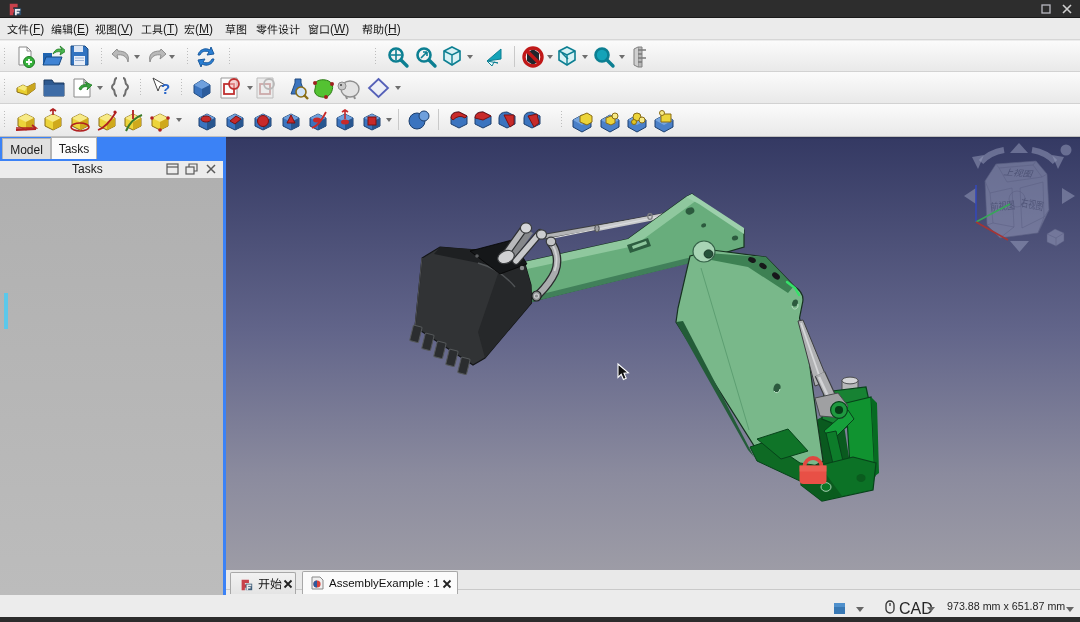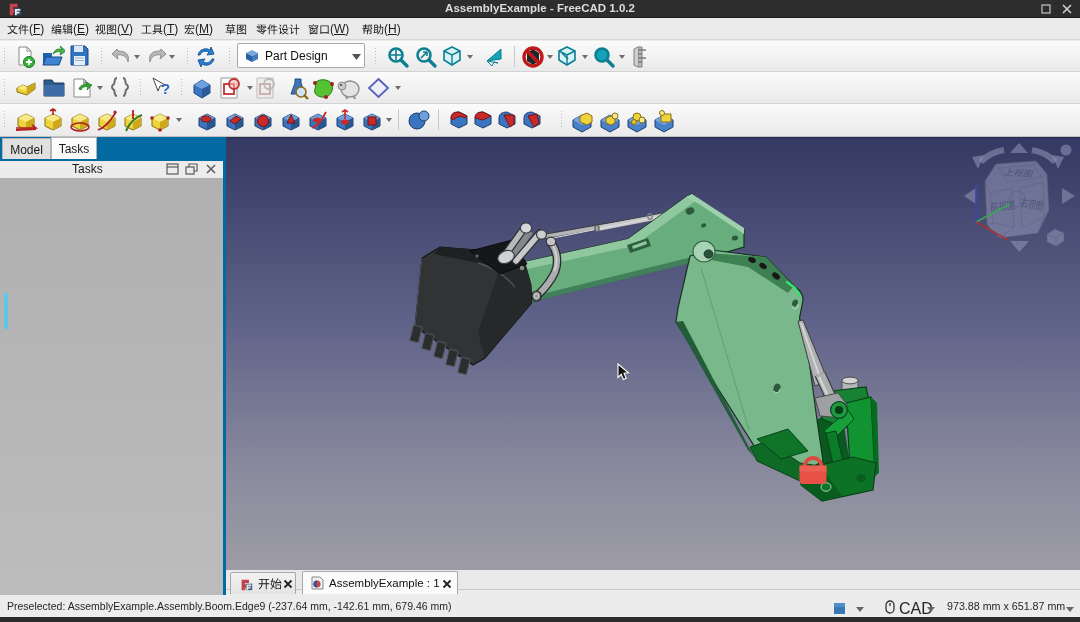--- a/index.html
+++ b/index.html
@@ -10,40 +10,39 @@
 .mi{position:absolute;top:4px;font-size:12px;color:#1c1c1c}
 .tb{position:absolute;left:0;width:1080px;background:linear-gradient(#fbfbfb,#e9e9e9)}
 #tb1{top:41px;height:31px;border-bottom:1px solid #d2d2d2}
 #tb2{top:72px;height:32px;border-bottom:1px solid #d2d2d2}
 #tb3{top:104px;height:33px;border-bottom:1px solid #bfbfbf}
 .ic{position:absolute;top:4px}
 .sep{position:absolute;top:5px;width:1px;height:21px;background:#c9c9c9}
 .handle{position:absolute;top:6px;width:4px;height:19px;
  background-image:radial-gradient(circle,#bdbdbd 34%,transparent 36%);background-size:3px 3px}
 .dd{position:absolute;top:14px;width:0;height:0;border-left:3px solid transparent;border-right:3px solid transparent;border-top:4px solid #6e6e6e}
-#leftpanel{position:absolute;left:0;top:137px;width:226px;height:458px;background:#0369a1}
+#leftpanel{position:absolute;left:0;top:137px;width:226px;height:458px;background:#3b82f6}
 .lptab{position:absolute;top:0;height:22px;font-size:12px;color:#1a1a1a;text-align:center;line-height:22px}
 #tabModel{left:2px;width:49px;background:#e0e0e0;border:1px solid #b4b4b4;border-bottom:none;top:1px;height:21px}
 #tabTasks{left:51px;width:46px;background:#fbfbfb;border:1px solid #b4b4b4;border-bottom:none}
 #lphead{position:absolute;left:0;top:24px;width:223px;height:17px;background:#ececec}
 #lpcontent{position:absolute;left:0;top:41px;width:223px;height:417px;background:linear-gradient(#b0b0b0,#bcbcbc)}
 #cyanbar{position:absolute;left:4px;top:156px;width:4px;height:36px;background:#5bc8ea}
 #tabbarB{position:absolute;left:226px;top:570px;width:854px;height:20px;background:#e9e9e9;border-bottom:1px solid #c9c9c9}
 .btab{position:absolute;top:2px;height:22px;font-size:12px;color:#1a1a1a;border:1px solid #a8a8a8;border-bottom:none;border-radius:2px 2px 0 0}
 #statusbar{position:absolute;left:0;top:595px;width:1080px;height:22px;background:#ececec;font-size:10.5px;color:#262626}
 #bottomstrip{position:absolute;left:0;top:617px;width:1080px;height:5px;background:#2c2c2c}
 </style></head><body>
 <div id="win">
 <div id="titlebar">
       <svg class="abs" style="left:8px;top:2px" width="14" height="14" viewBox="0 0 16 16">
 <path d="M2 2h9v4H6v2h4v4H6v3H2z" fill="#c8414b"></path>
         <path d="M7 7h8v8H7z" fill="#2c4f6e" opacity="0.9"></path>
 <path d="M8 8h6v2H10v1h3v2h-3v2H8z" fill="#e8e8ea"></path>
       </svg>
-<div id="title">AssemblyExample - FreeCAD 1.0.2</div>
 <svg class="abs" style="left:1040px;top:4px" width="12" height="11" viewBox="0 0 12 11">
         <rect x="2" y="1" width="8" height="8" fill="none" stroke="#b8b8c0" stroke-width="1.3"></rect>
       </svg>
 <svg class="abs" style="left:1061px;top:3px" width="12" height="12" viewBox="0 0 12 12">
         <path d="M2 2L10 10M10 2L2 10" stroke="#cfcfcf" stroke-width="1.6"></path>
       </svg>
 </div>
     <div id="menubar">
       <div class="mi" style="left:7px"><svg style="vertical-align:-2.0px" width="22" height="11" viewBox="0 0 22 11" fill="#1a1a1a">
           <path transform="translate(0,9.5) scale(0.0110,-0.0110)" d="M423 823C453 774 485 707 497 666L580 693C566 734 531 799 501 847ZM50 664V590H206C265 438 344 307 447 200C337 108 202 40 36 -7C51 -25 75 -60 83 -78C250 -24 389 48 502 146C615 46 751 -28 915 -73C928 -52 950 -20 967 -4C807 36 671 107 560 201C661 304 738 432 796 590H954V664ZM504 253C410 348 336 462 284 590H711C661 455 592 344 504 253Z"></path>
@@ -110,31 +109,20 @@
       <svg class="ic" style="left:145px" width="23" height="22" viewBox="0 0 23 22">
         <path d="M16 4l5 5-6 5 1-4c-5-1-10 1-11 7-2-8 3-11 10-11z" fill="#b9b9b9" stroke="#8e8e8e"></path>
       </svg>
       <div class="dd" style="left:169px"></div>
       <div class="handle" style="left:186px"></div>
       <svg class="ic" style="left:194px" width="24" height="24" viewBox="0 0 24 24">
         <path d="M4 10c1-5 7-8 12-5l1-3 3 7-7 1 2-3c-4-2-8 0-9 3z" fill="#2a7fd4" stroke="#1a5a9e"></path>
         <path d="M20 14c-1 5-7 8-12 5l-1 3-3-7 7-1-2 3c4 2 8 0 9-3z" fill="#2a7fd4" stroke="#1a5a9e"></path>
       </svg>
       <div class="handle" style="left:228px"></div>
-      <div class="abs" style="left:237px;top:2px;width:128px;height:25px;background:#fefefe;border:1px solid #a8a8a8;border-radius:2px">
-        <svg class="abs" style="left:6px;top:4px" width="16" height="16" viewBox="0 0 16 16">
-          <path d="M2 5l6-3 6 3-6 3z" fill="#7aa8dd"></path>
-          <path d="M2 5v6l6 3V8z" fill="#2b5f9e"></path>
-          <path d="M14 5v6l-6 3V8z" fill="#3f7cc2"></path>
-        </svg>
-        <span class="abs" style="left:27px;top:5px;font-size:12px;color:#111">Part Design</span>
-        <svg class="abs" style="left:114px;top:10px" width="9" height="6" viewBox="0 0 9 6">
-          <path d="M0 0h9L4.5 6z" fill="#555"></path>
-        </svg>
-      </div>
       <div class="handle" style="left:374px"></div>
       <svg class="ic" style="left:386px" width="24" height="24" viewBox="0 0 24 24">
         <circle cx="10" cy="10" r="6.5" fill="none" stroke="#0c7f92" stroke-width="2.6"></circle>
         <path d="M15 15l6 6" stroke="#0c7f92" stroke-width="3.4" stroke-linecap="round"></path>
         <path d="M10 5v10M5 10h10" stroke="#0c7f92" stroke-width="1.6"></path>
       </svg>
       <svg class="ic" style="left:414px" width="24" height="24" viewBox="0 0 24 24">
         <circle cx="10" cy="10" r="6.5" fill="none" stroke="#0c7f92" stroke-width="2.6"></circle>
         <path d="M15 15l6 6" stroke="#0c7f92" stroke-width="3.4" stroke-linecap="round"></path>
         <path d="M7 13l6-6M13 7h-4M13 7v4" stroke="#0c7f92" stroke-width="1.6"></path>
@@ -547,21 +535,20 @@
           <circle cx="6" cy="8" r="3.6" fill="#d8403a"></circle>
           <path d="M6 4.4a3.6 3.6 0 0 0 0 7.2z" fill="#2c5a9e"></path>
         </svg>
 <span class="abs" style="left:26px;top:5px;color:#111;font-size:11.5px">AssemblyExample : 1</span>
 <svg class="abs" style="left:139px;top:7px" width="10" height="10" viewBox="0 0 10 10">
           <path d="M1.5 1.5l7 7M8.5 1.5l-7 7" stroke="#222" stroke-width="1.8"></path>
         </svg>
       </div>
 </div>
     <div id="statusbar">
-<span class="abs" style="left:7px;top:5px">Preselected: AssemblyExample.Assembly.Boom.Edge9 (-237.64 mm, -142.61 mm, 679.46 mm)</span>
 <svg class="abs" style="left:834px;top:8px" width="11" height="11" viewBox="0 0 11 11">
         <rect width="11" height="11" fill="#3878b4"></rect>
         <path d="M0 0h11v4H0z" fill="#4f90cc"></path>
       </svg>
 <svg class="abs" style="left:856px;top:12px" width="8" height="5" viewBox="0 0 8 5">
         <path d="M0 0h8L4 5z" fill="#666"></path>
       </svg>
 <svg class="abs" style="left:885px;top:5px" width="10" height="14" viewBox="0 0 10 14">
         <rect x="1" y="1" width="8" height="12" rx="4" fill="none" stroke="#333" stroke-width="1.3"></rect>
         <path d="M5 3v3" stroke="#333" stroke-width="1.3"></path>

